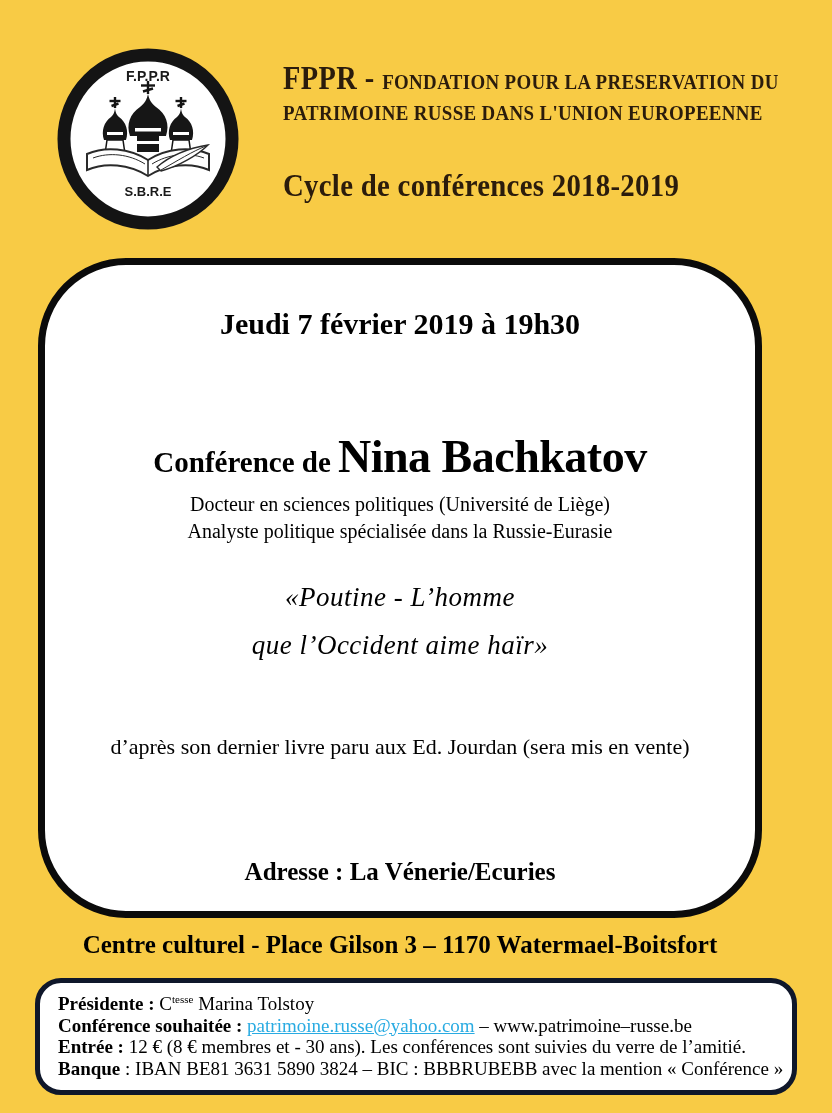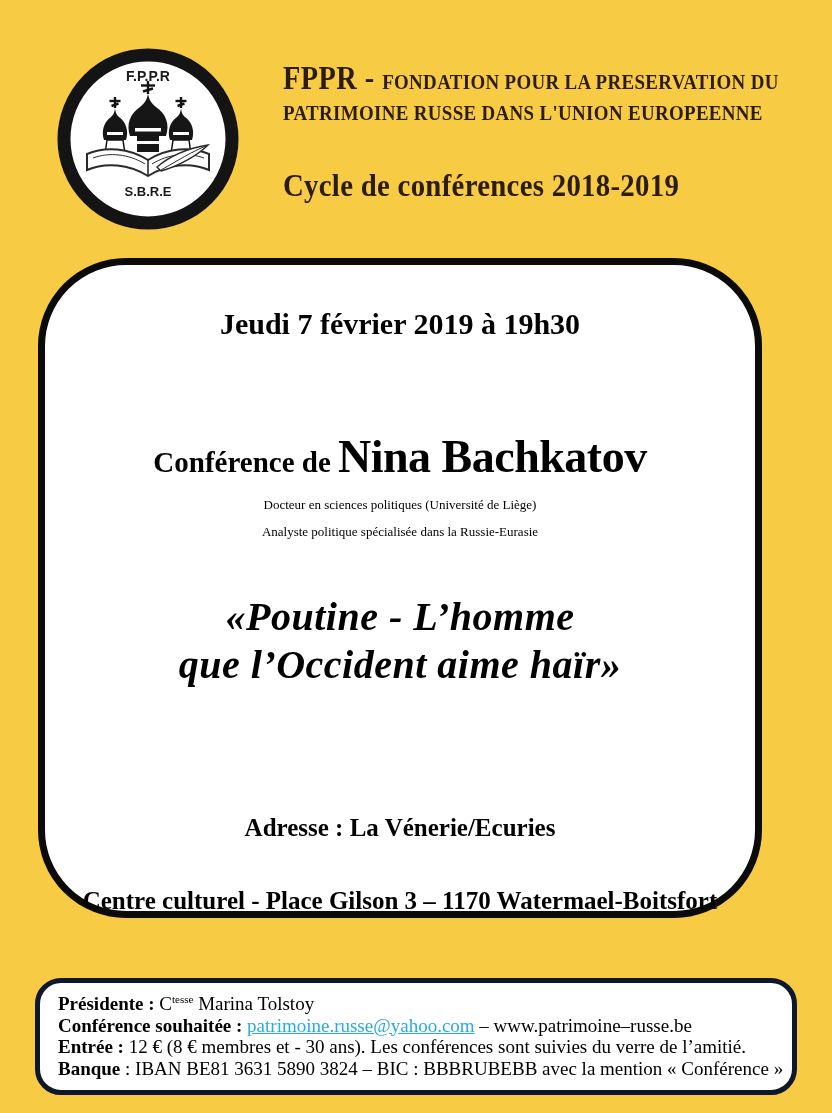--- a/index.html
+++ b/index.html
@@ -33,25 +33,25 @@
   .main-box{
     position:absolute;left:38px;top:258px;width:724px;height:660px;
     background:#ffffff;border:7px solid #0b0b0b;border-radius:88px;
     box-sizing:border-box;color:#000;
   }
   .main-box .blk{position:absolute;left:0;right:0;text-align:center;}
   .date-heading{top:42px;font-size:30px;font-weight:bold;}
   .conference-line{top:148px;margin-top:17px;}
   .conf-prefix{font-size:29px;font-weight:bold;}
   .speaker-name{font-size:46px;font-weight:bold;letter-spacing:-0.5px;}
-  .credentials{top:226px;font-size:13px;line-height:27px;}
-  .talk-title{top:308px;font-size:40px;font-weight:bold;font-style:italic;line-height:48px;letter-spacing:0.5px;margin-top:20px;}
+  .credentials{top:226px;font-size:20px;line-height:27px;}
+  .talk-title{top:308px;font-size:27px;font-weight:normal;font-style:italic;line-height:48px;letter-spacing:0.5px;}
   .book-note{top:469px;font-size:22px;}
   .venue{top:546px;}
-  .venue-line1{font-size:25px;font-weight:bold;line-height:33px;}
+  .venue-line1{font-size:25px;font-weight:bold;line-height:33px;margin-top:44px;}
   .venue-line2{font-size:25px;font-weight:bold;line-height:33px;margin-top:40px;}
   .venue-line3{font-size:22px;line-height:30px;}
 
   
   .footer-box{
     position:absolute;left:35px;top:978px;width:762px;height:117px;
     background:#ffffff;border:5px solid #0f172a;border-radius:26px;
     box-sizing:border-box;color:#000;
     padding:10px 0 0 18px;font-size:19px;line-height:21.5px;
     white-space:nowrap;
@@ -117,20 +117,21 @@
     <div class="blk credentials">
       <div>Docteur en sciences politiques (Université de Liège)</div>
       <div>Analyste politique spécialisée dans la Russie-Eurasie</div>
     </div>
 
     <div class="blk talk-title">
       <div>«Poutine - L’homme</div>
       <div>que l’Occident aime haïr»</div>
     </div>
 
+    <div class="blk book-note">d’après son dernier livre paru aux Ed. Jourdan (sera mis en vente)</div>
 
     <div class="blk venue">
       <div class="venue-line1">Adresse : La Vénerie/Ecuries</div>
       <div class="venue-line2">Centre culturel - Place Gilson 3 – 1170 Watermael-Boitsfort</div>
     </div>
   </div>
 
   <div class="footer-box">
     <div><span class="lbl">Présidente : </span><span>C</span><sup>tesse</sup><span>  Marina Tolstoy</span></div>
     <div><span class="lbl">Conférence souhaitée : </span><a href="#" class="email">patrimoine.russe@yahoo.com</a><span> – www.patrimoine–russe.be</span></div>

